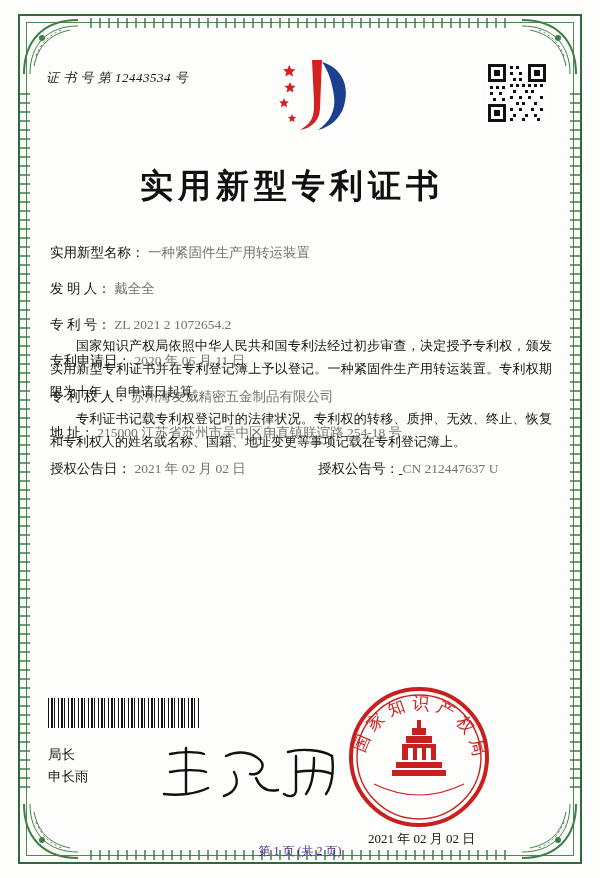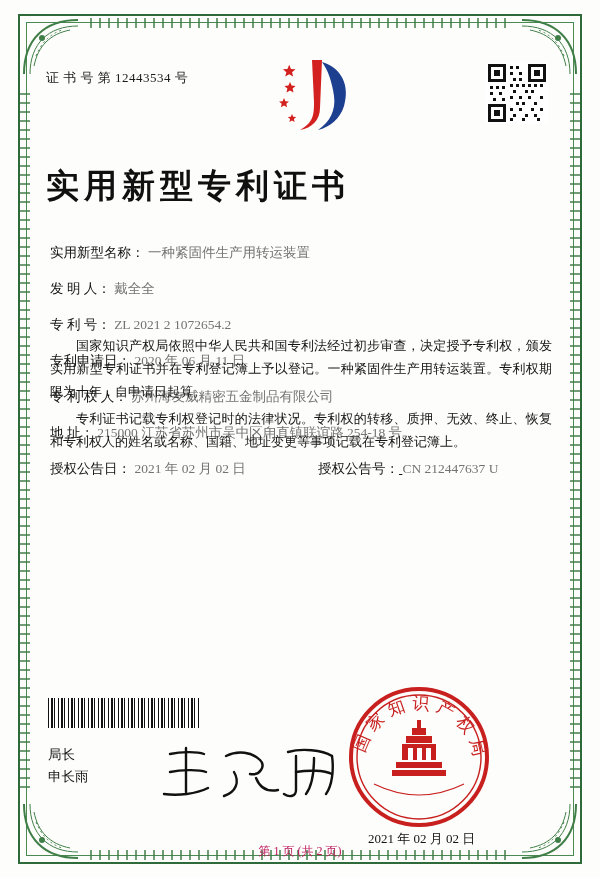--- a/index.html
+++ b/index.html
@@ -74,37 +74,38 @@
     left: 46px; top: 44px;
     width: 508px; height: 790px;
   }
   .cert-no {
     position: absolute;
     left: 0; top: 25px;
     font-size: 13px;
     letter-spacing: .5px;
     color: #1a1a1a;
     font-family: "Liberation Serif", serif;
+    font-style: italic;
   }
   
   .logo {
     position: absolute;
     left: 214px; top: 12px;
     width: 92px; height: 78px;
   }
   
   .qr {
     position: absolute;
     right: 6px; top: 18px;
     width: 62px; height: 62px;
   }
   .title {
     position: absolute;
     left: 0; right: 16px; top: 120px;
-    text-align: left;
+    text-align: center;
     font-size: 33px;
     font-weight: bold;
     letter-spacing: 5px;
     color: #101010;
     font-family: Liberation Mono, monospace;
   }
   .fields {
     position: absolute;
     left: 4px; top: 200px;
     right: 0;
@@ -176,21 +177,21 @@
     position: absolute;
     left: 322px; top: 786px;
     font-size: 13px;
     color: #141414;
   }
   .footer {
     position: absolute;
     left: 0; right: 0; bottom: 18px;
     text-align: center;
     font-size: 12px;
-    color: #be185d;
+    color: #4c1d95;
   }
 </style>
 </head>
 <body>
 
 <div class="page">
 
   <div class="border-outer"></div>
   <div class="border-inner"></div>
   <div class="edge-top"></div>

